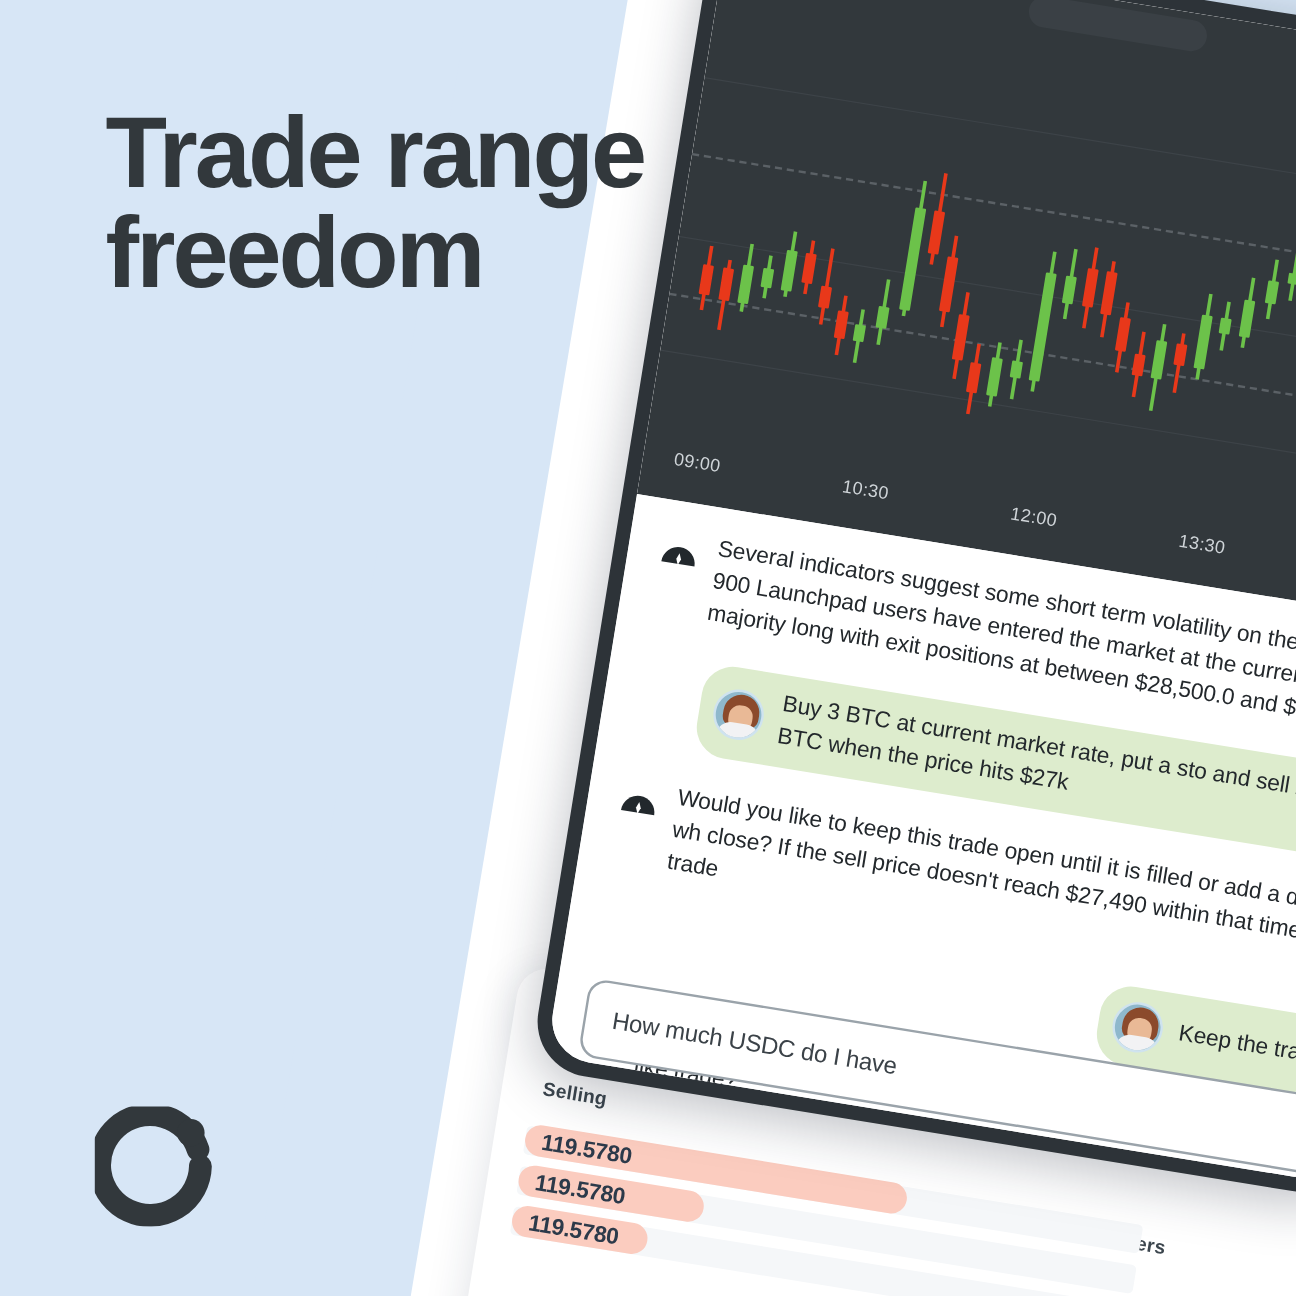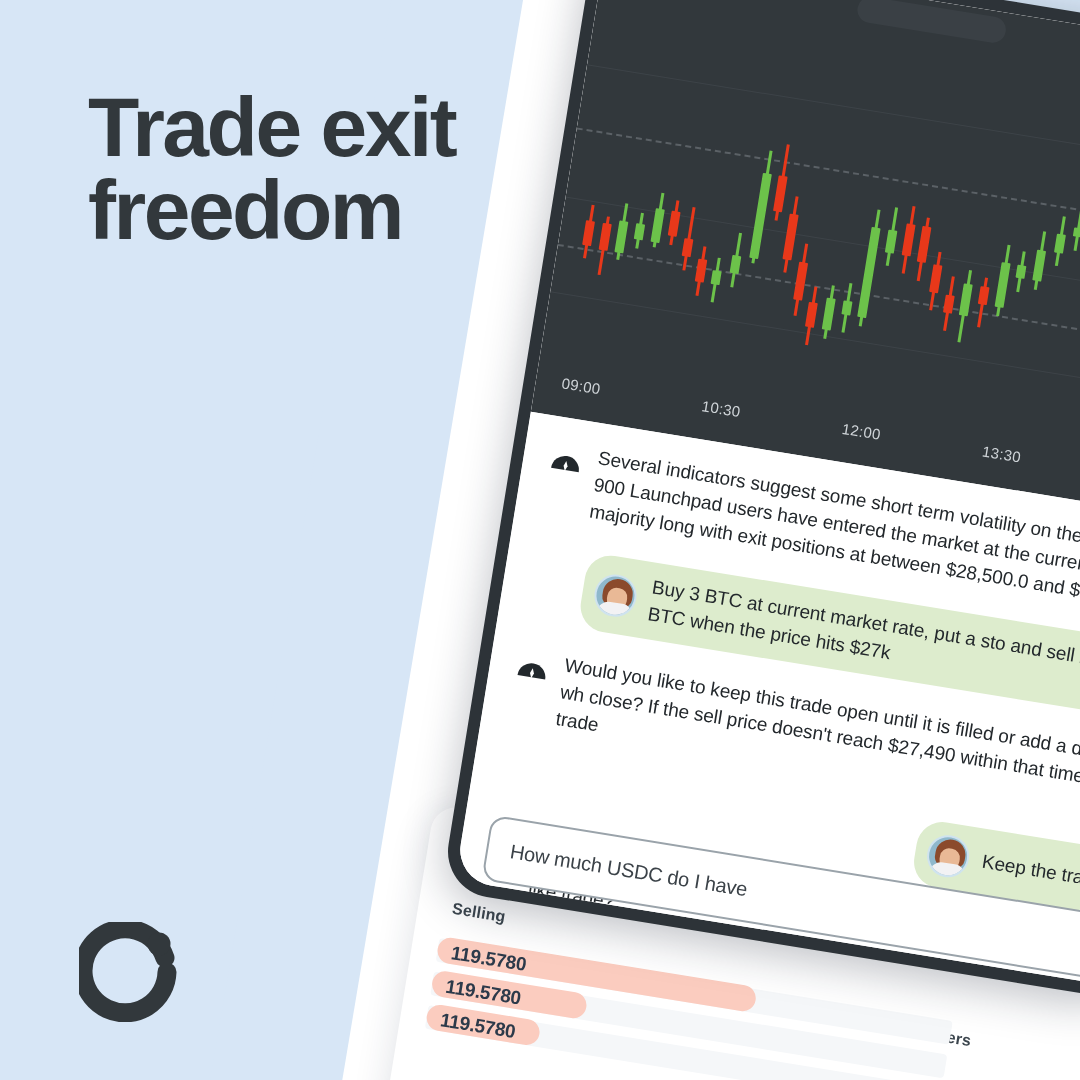--- a/index.html
+++ b/index.html
@@ -214,21 +214,21 @@
 </head>
 <body>
 
 <div id="stage">
 
   <div class="bg-left"></div>
   <div class="slant-white"></div>
   <div class="slant-blue"></div>
 
   <div class="copy">
-    <div class="headline">Trade exit</div>
+    <div class="headline">Trade range</div>
     <div class="headline">freedom</div>
   </div>
 
 
   <svg class="brand-logo" viewBox="0 0 100 100">
     <path d="M86 36 A42 42 0 1 0 88 50 L88 50" fill="none" stroke="#32383c" stroke-width="19" stroke-linecap="round"></path>
     <circle cx="80" cy="22" r="11.5" fill="#32383c"></circle>
   </svg>
 
   <div class="art">

